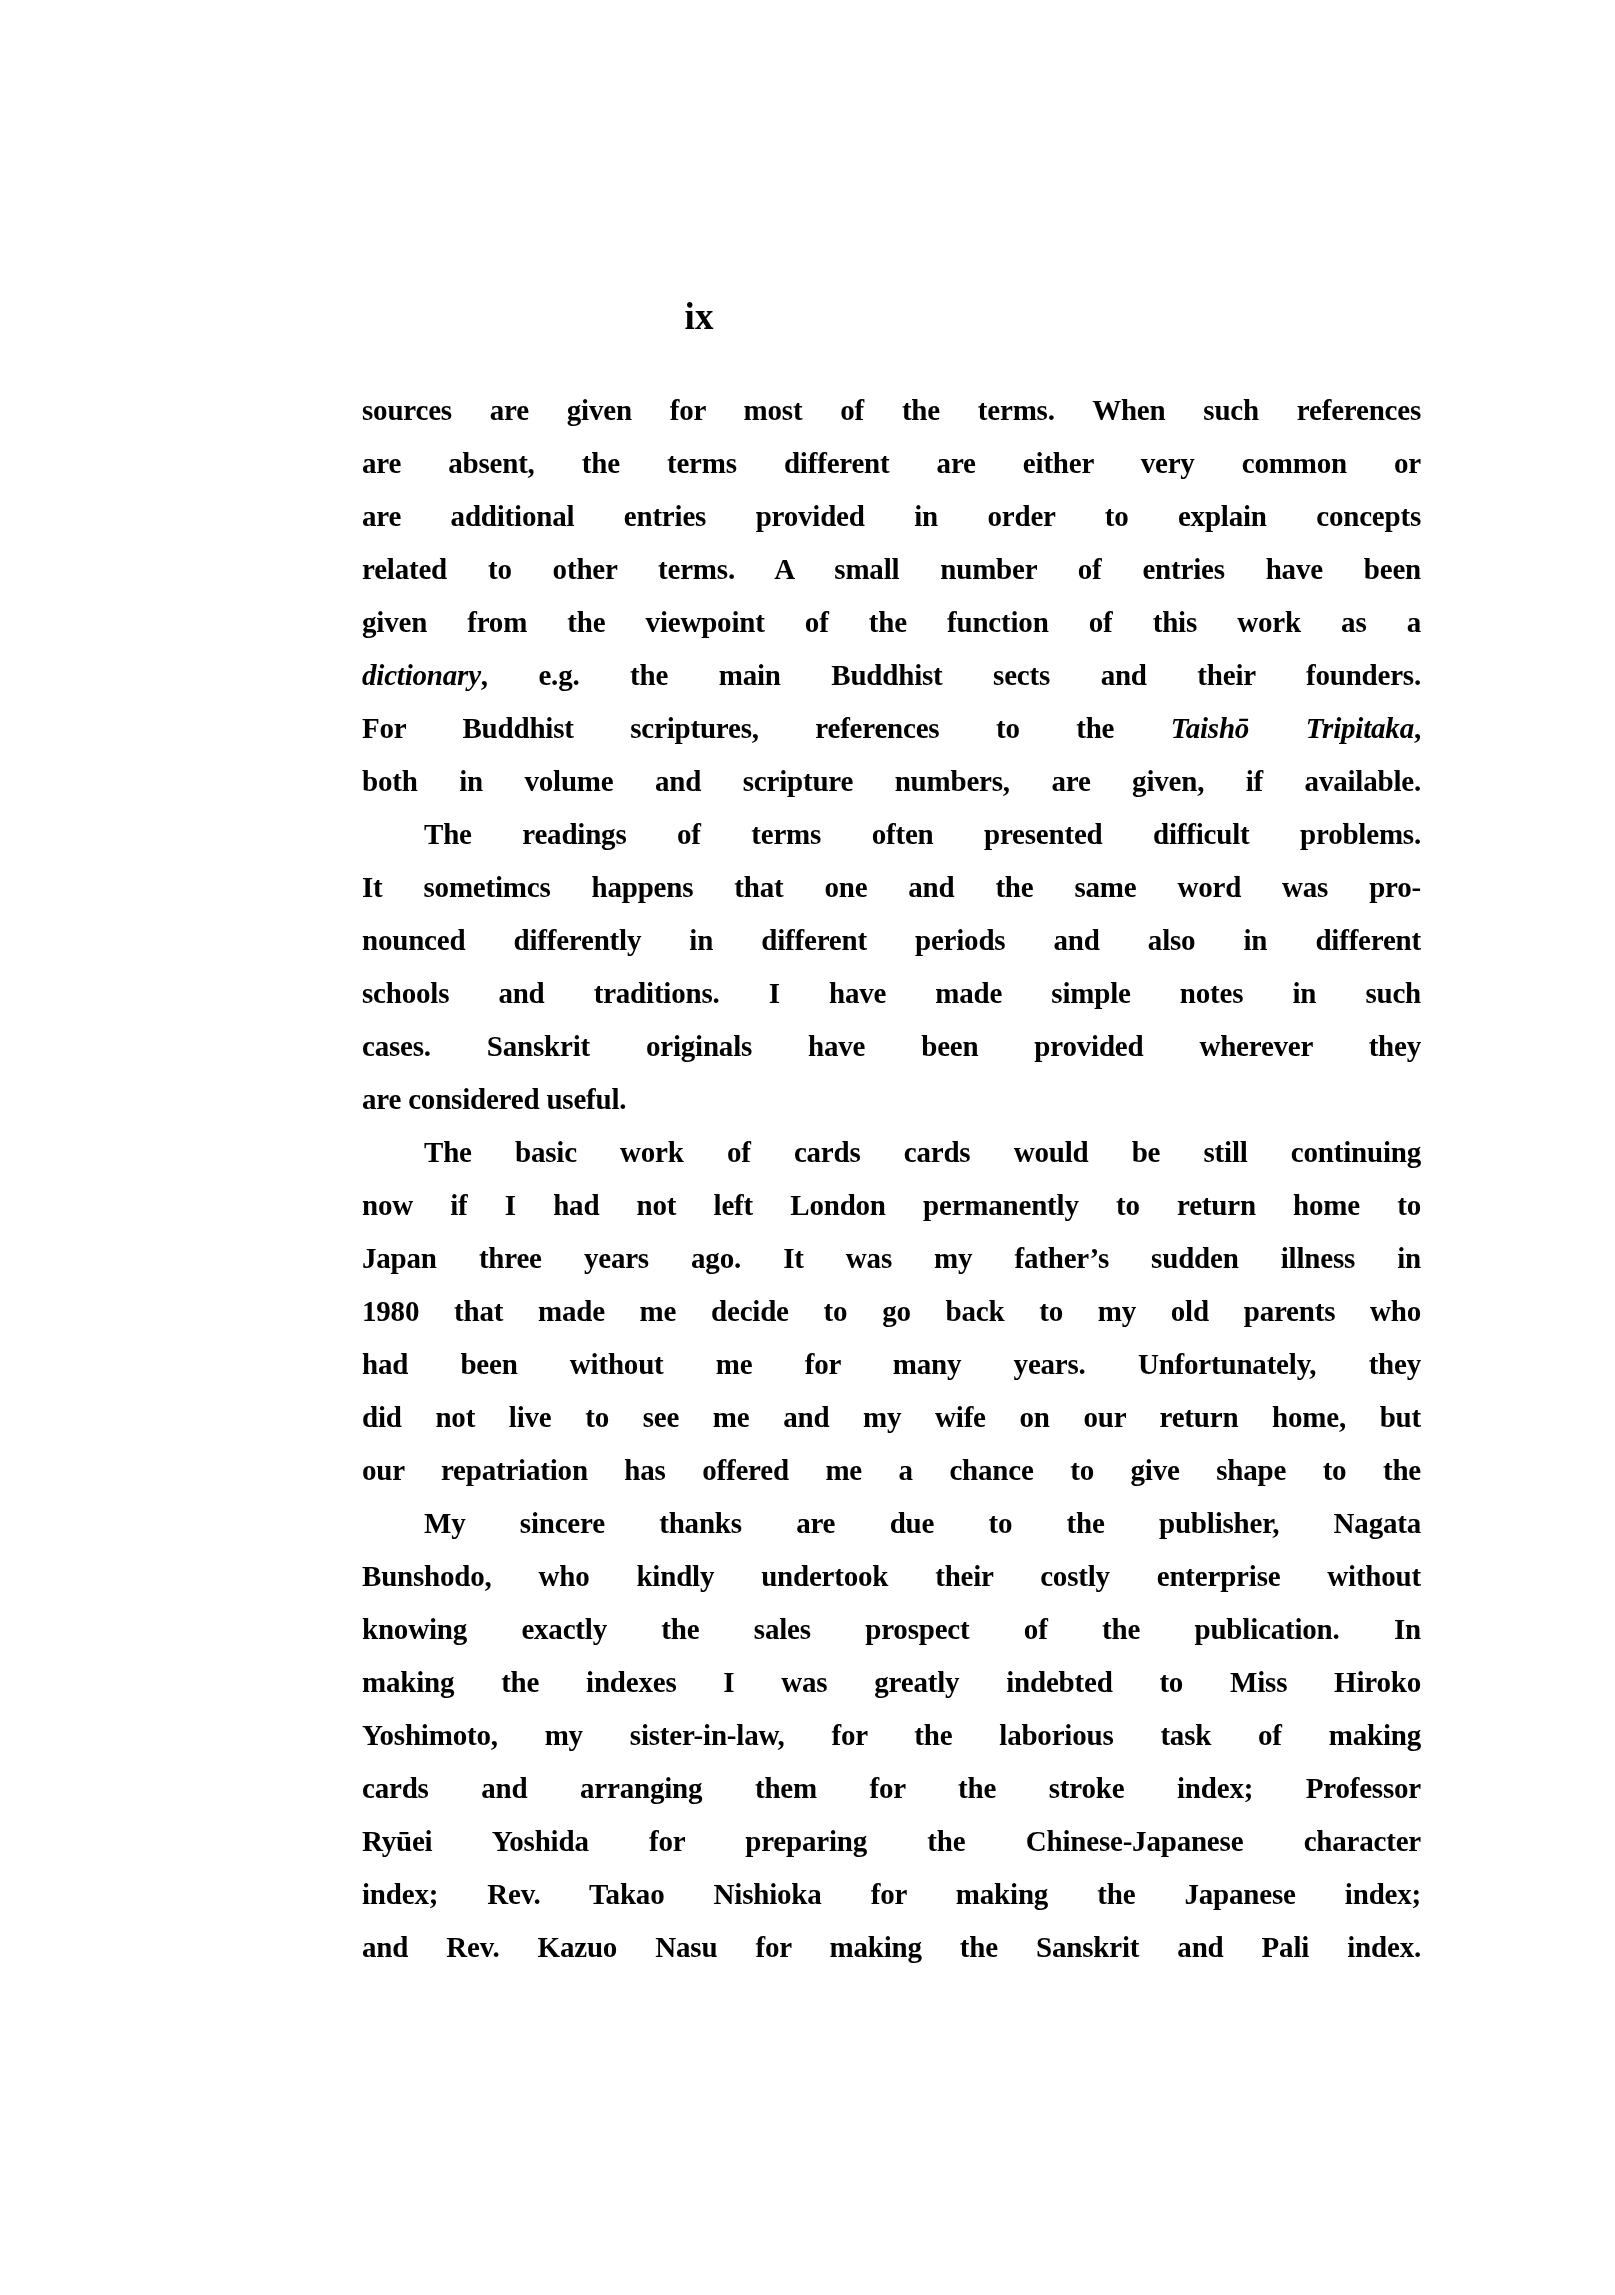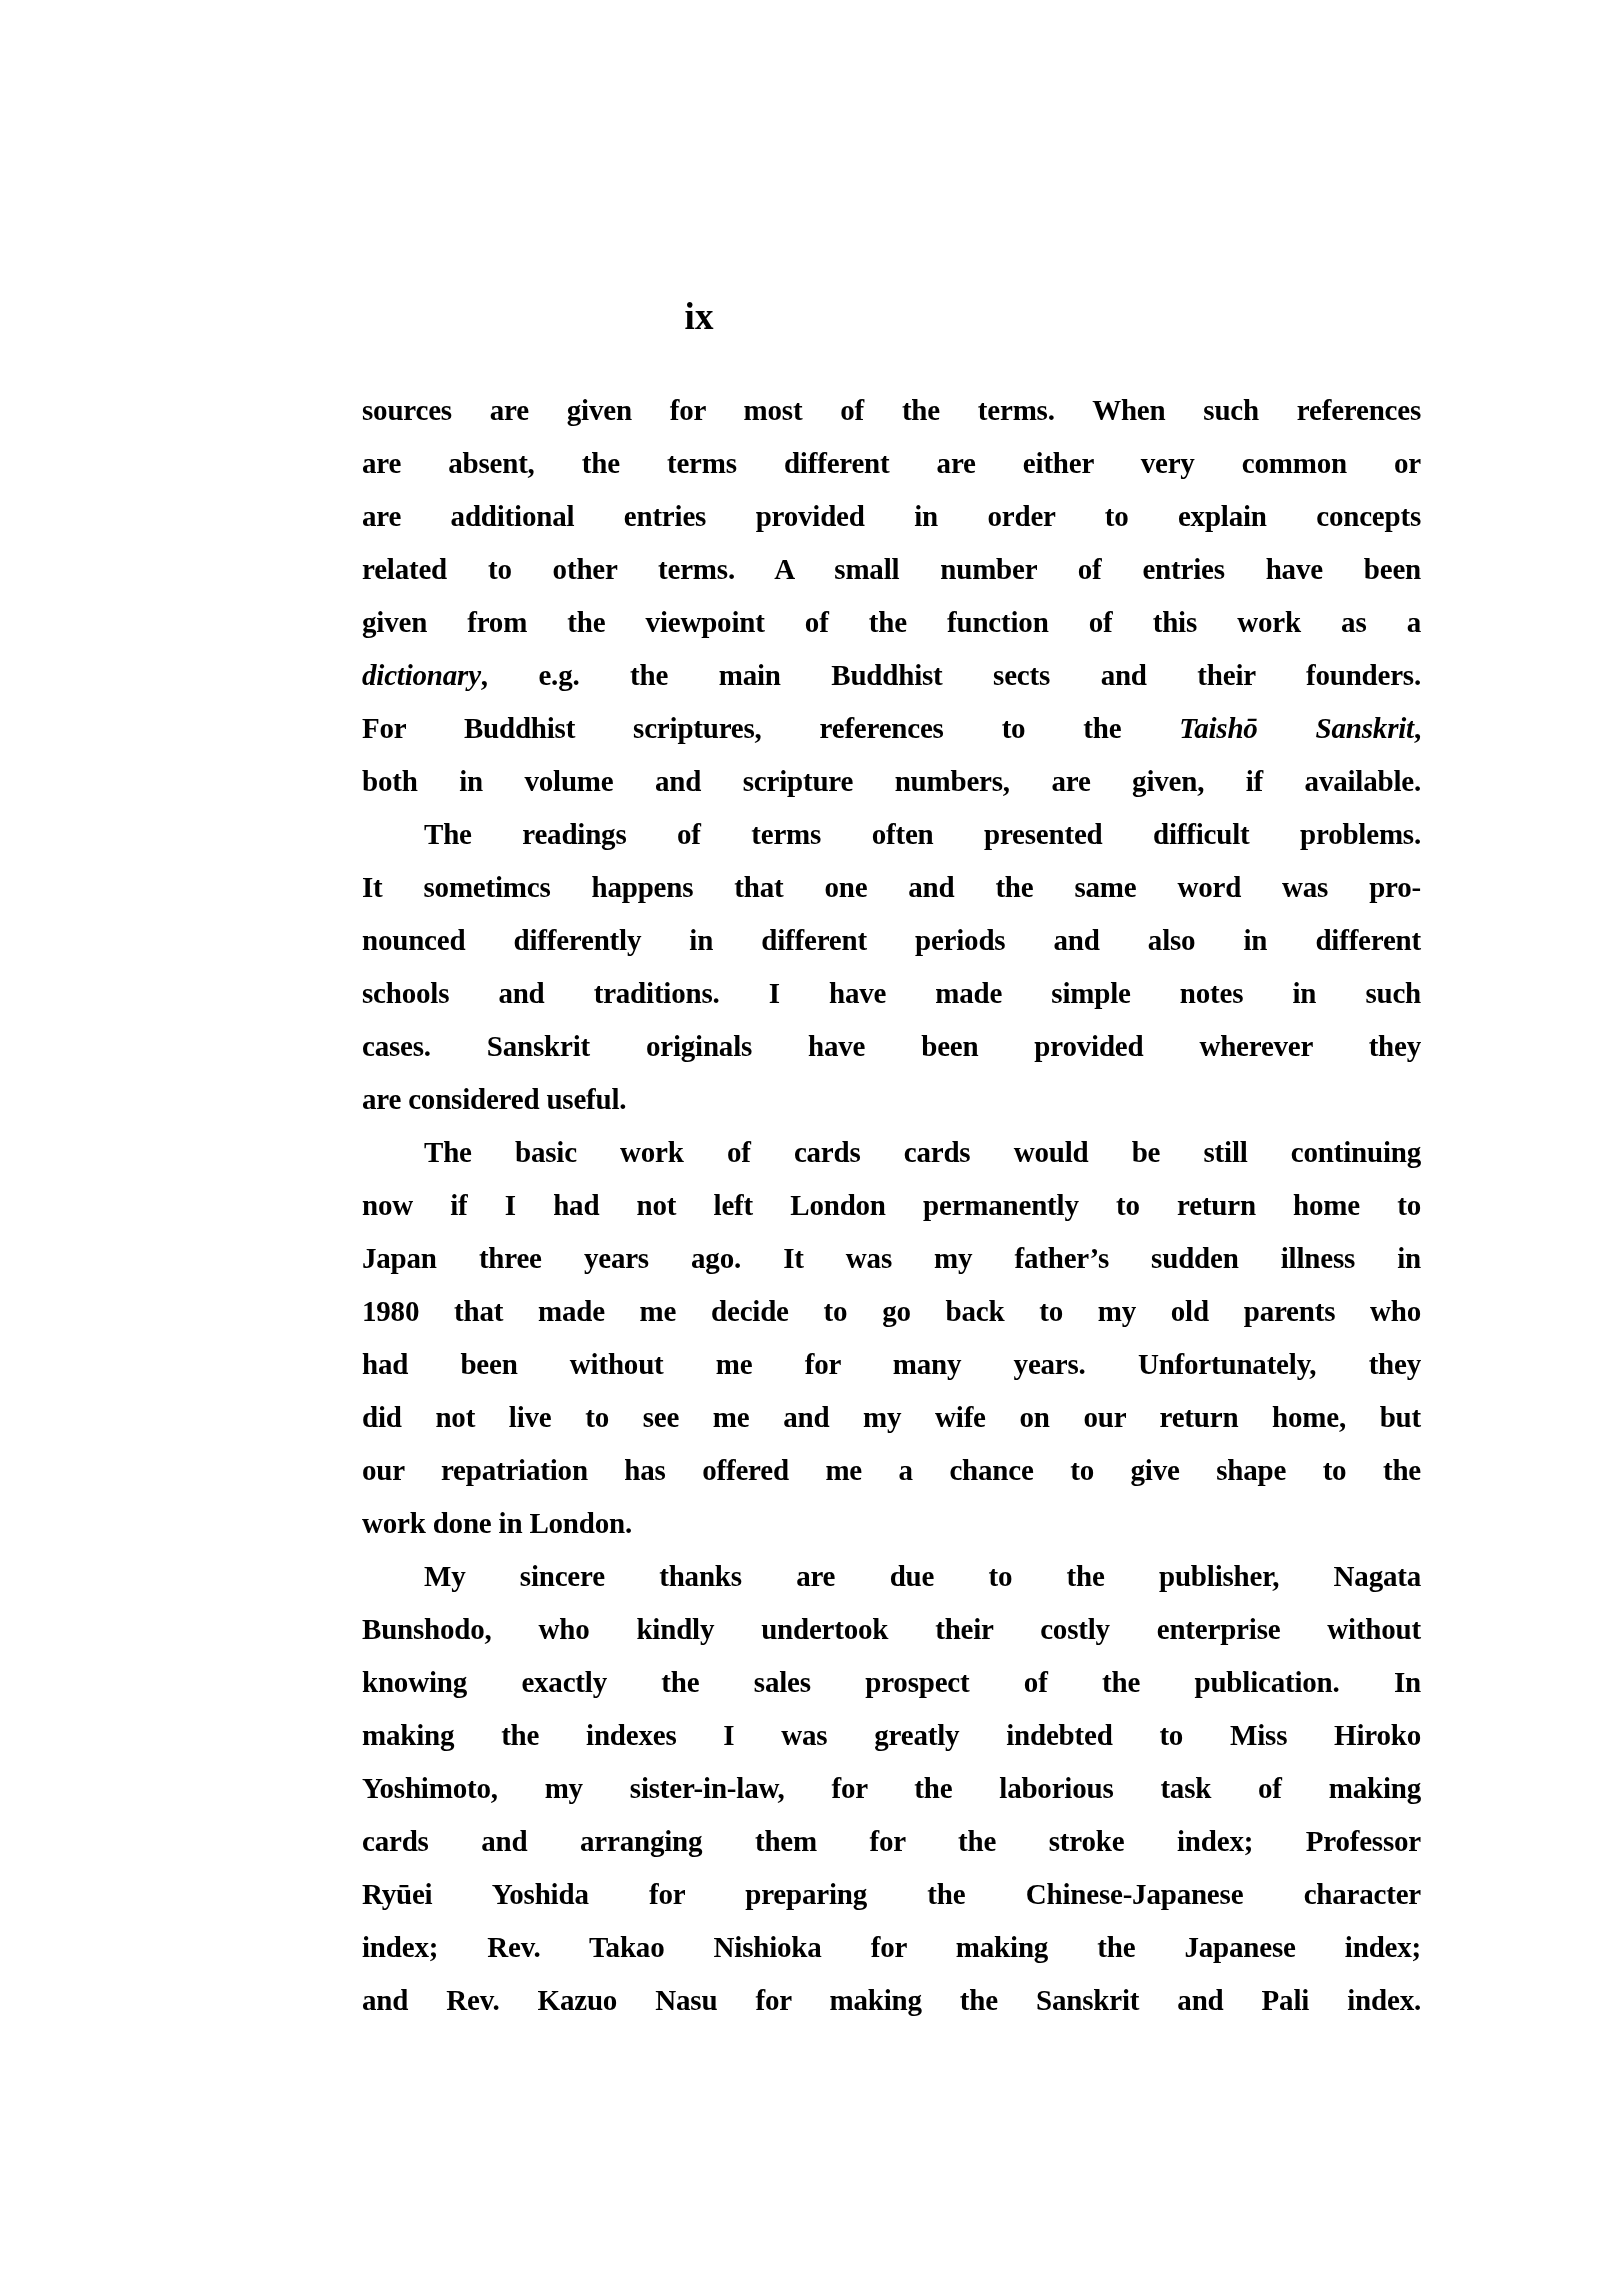--- a/index.html
+++ b/index.html
@@ -64,21 +64,21 @@
   <span class="line"><span>are absent, the terms different are either very common or</span></span>
 
   <span class="line"><span>are additional entries provided in order to explain concepts</span></span>
 
   <span class="line"><span>related to other terms.  A small number of entries have been</span></span>
 
   <span class="line"><span>given from the viewpoint of the function of this work as a</span></span>
 
   <span class="line"><span class="italic">dictionary</span><span>, e.g. the main Buddhist sects and their founders.</span></span>
 
-  <span class="line"><span>For Buddhist scriptures, references to the </span><span class="italic">Taishō Sanskrit</span><span>,</span></span>
+  <span class="line"><span>For Buddhist scriptures, references to the </span><span class="italic">Taishō Tripitaka</span><span>,</span></span>
 
   <span class="line"><span>both in volume and scripture numbers, are given, if available.</span></span>
 
   <span class="line indent"><span>The readings of terms often presented difficult problems.</span></span>
 
   <span class="line"><span>It sometimcs happens that one and the same word was pro-</span></span>
 
   <span class="line"><span>nounced differently in different periods and also in different</span></span>
 
   <span class="line"><span>schools and traditions.  I have made simple notes in such</span></span>
@@ -94,21 +94,20 @@
   <span class="line"><span>Japan three years ago.  It was my father’s sudden illness in</span></span>
 
   <span class="line"><span>1980 that made me decide to go back to my old parents who</span></span>
 
   <span class="line"><span>had been without me for many years.  Unfortunately, they</span></span>
 
   <span class="line"><span>did not live to see me and my wife on our return home, but</span></span>
 
   <span class="line"><span>our repatriation has offered me a chance to give shape to the</span></span>
 
-  <span class="line last"><span>work done in London.</span></span>
 
   <span class="line indent"><span>My sincere thanks are due to the publisher, Nagata</span></span>
 
   <span class="line"><span>Bunshodo, who kindly undertook their costly enterprise without</span></span>
 
   <span class="line"><span>knowing exactly the sales prospect of the publication.  In</span></span>
 
   <span class="line"><span>making the indexes I was greatly indebted to Miss Hiroko</span></span>
 
   <span class="line"><span>Yoshimoto, my sister-in-law, for the laborious task of making</span></span>

